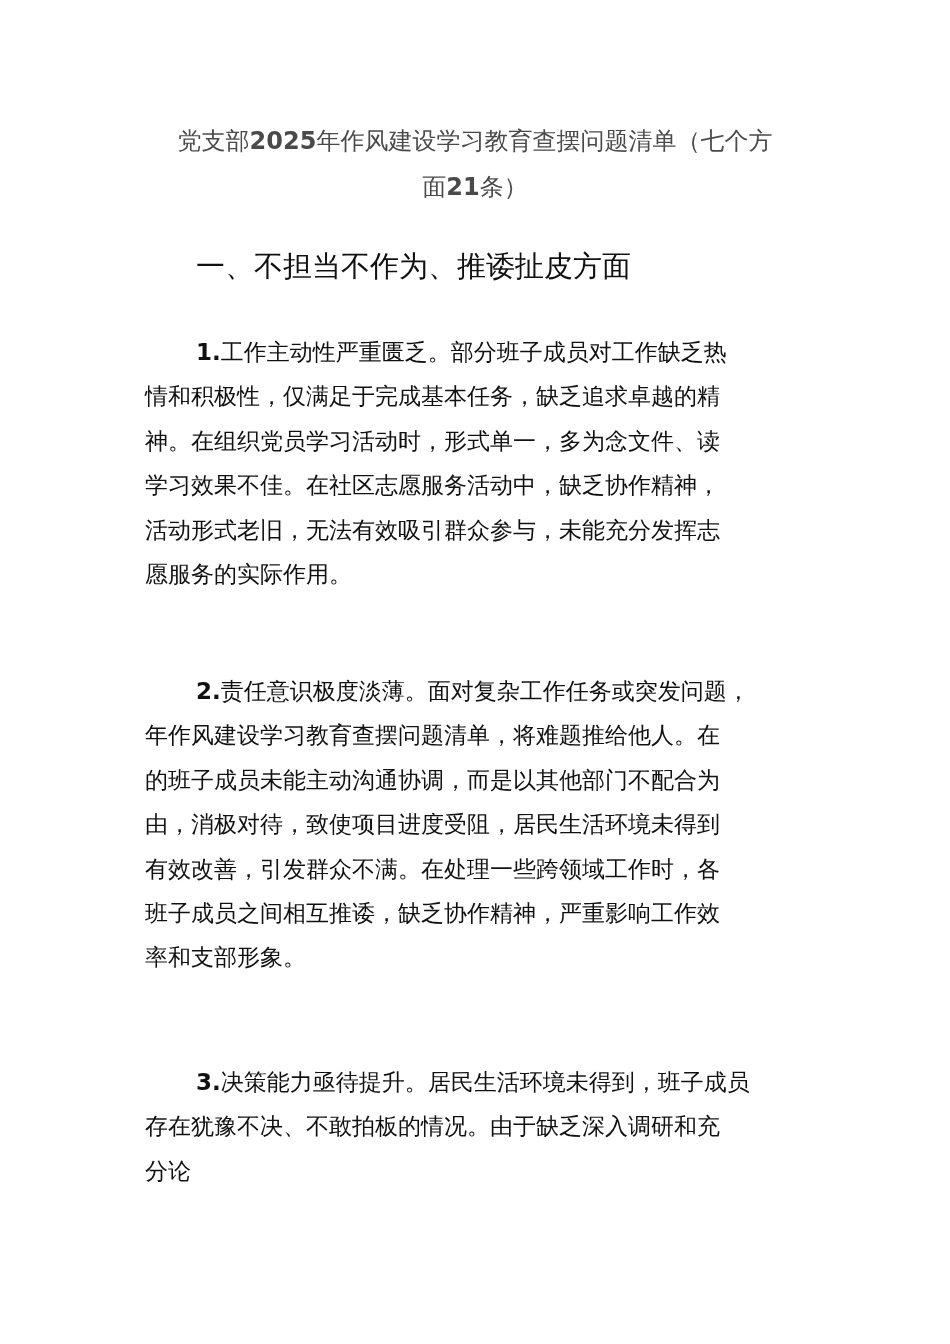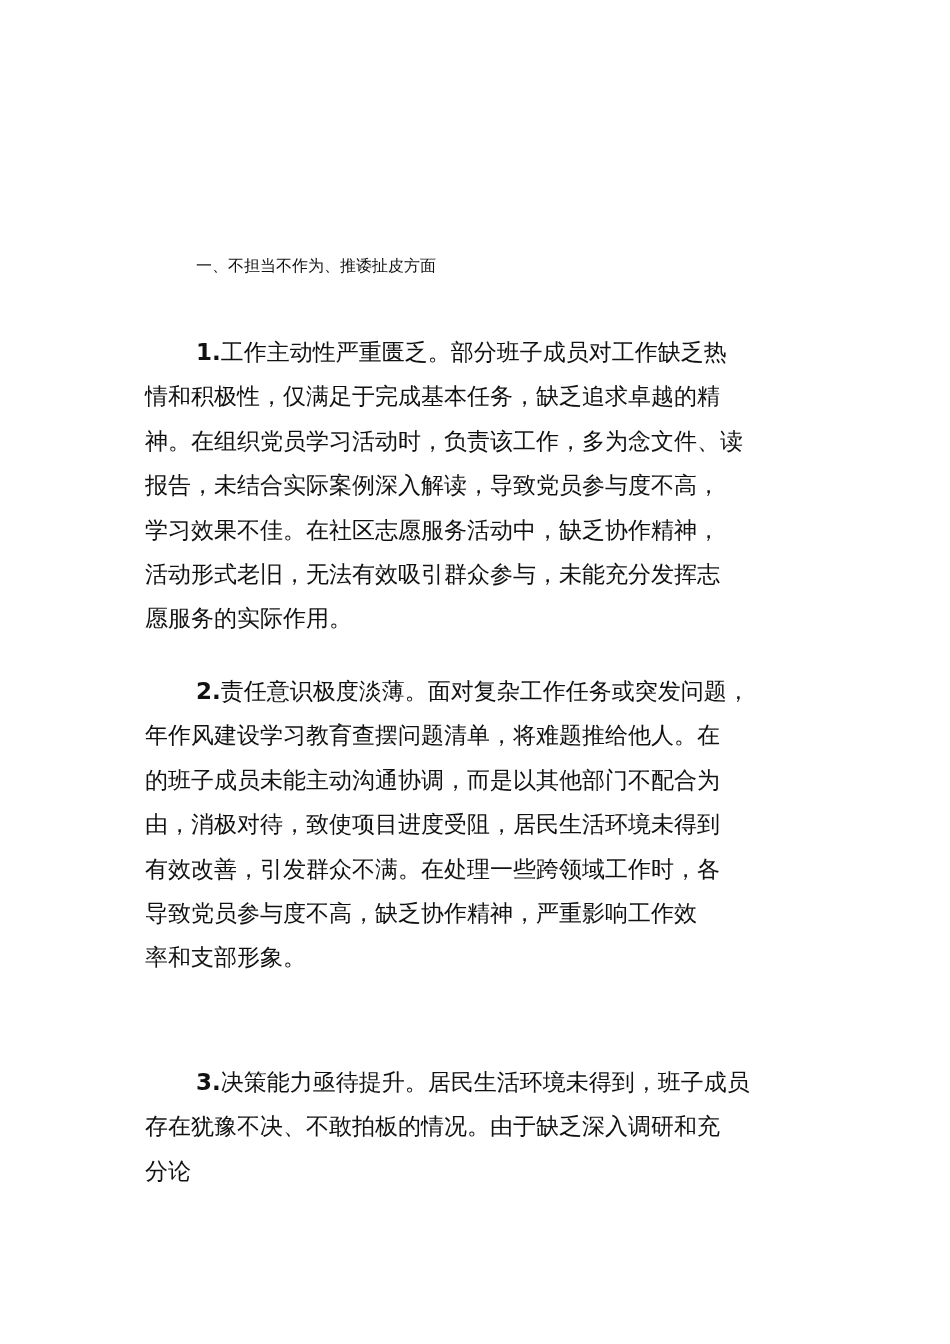--- a/index.html
+++ b/index.html
@@ -31,21 +31,21 @@
       font-size: 24px;
       line-height: 46px;
       color: #4a4a4a;
       letter-spacing: 0px;
     }
     .title b { font-weight: bold; }
     .heading {
       position: absolute;
       left: 196px;
       top: 246px;
-      font-size: 16px;
+      font-size: 29px;
       line-height: 40px;
       color: #111111;
       white-space: nowrap;
     }
     .para {
       position: absolute;
       left: 145px;
       width: 660px;
       font-size: 23px;
       line-height: 44.4px;
@@ -62,40 +62,43 @@
     .num { font-weight: bold; }
     #p1 { top: 330px; }
     #p2 { top: 669px; }
     #p3 { top: 1060px; }
   </style>
 </head>
 <body>
 
 <div class="page">
 
+  <div class="title">
+    <div><span>党支部</span><b>2025</b><span>年作风建设学习教育查摆问题清单（七个方</span></div>
+    <div><span>面</span><b>21</b><span>条）</span></div>
+  </div>
 
   <div class="heading">一、不担当不作为、推诿扯皮方面</div>
 
   <div class="para" id="p1">
     <span class="line first"><span class="num">1.</span><span>工作主动性严重匮乏。部分班子成员对工作缺乏热</span></span>
     <span class="line">情和积极性，仅满足于完成基本任务，缺乏追求卓越的精</span>
-    <span class="line">神。在组织党员学习活动时，负责该工作，多为念文件、读</span>
-    <span class="line">报告，未结合实际案例深入解读，导致党员参与度不高，</span>
+    <span class="line">神。在组织党员学习活动时，形式单一，多为念文件、读</span>
     <span class="line">学习效果不佳。在社区志愿服务活动中，缺乏协作精神，</span>
     <span class="line">活动形式老旧，无法有效吸引群众参与，未能充分发挥志</span>
     <span class="line">愿服务的实际作用。</span>
   </div>
 
   <div class="para" id="p2">
     <span class="line first"><span class="num">2.</span><span>责任意识极度淡薄。面对复杂工作任务或突发问题，</span></span>
     <span class="line">年作风建设学习教育查摆问题清单，将难题推给他人。在</span>
     <span class="line">的班子成员未能主动沟通协调，而是以其他部门不配合为</span>
     <span class="line">由，消极对待，致使项目进度受阻，居民生活环境未得到</span>
     <span class="line">有效改善，引发群众不满。在处理一些跨领域工作时，各</span>
-    <span class="line">导致党员参与度不高，缺乏协作精神，严重影响工作效</span>
+    <span class="line">班子成员之间相互推诿，缺乏协作精神，严重影响工作效</span>
     <span class="line">率和支部形象。</span>
   </div>
 
   <div class="para" id="p3">
     <span class="line first"><span class="num">3.</span><span>决策能力亟待提升。居民生活环境未得到，班子成员</span></span>
     <span class="line">存在犹豫不决、不敢拍板的情况。由于缺乏深入调研和充</span>
     <span class="line">分论</span>
   </div>
 
 </div>

